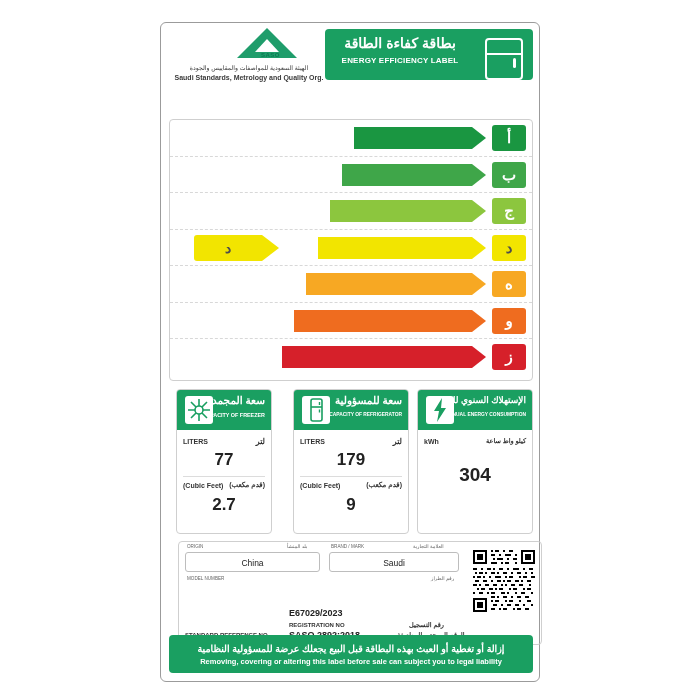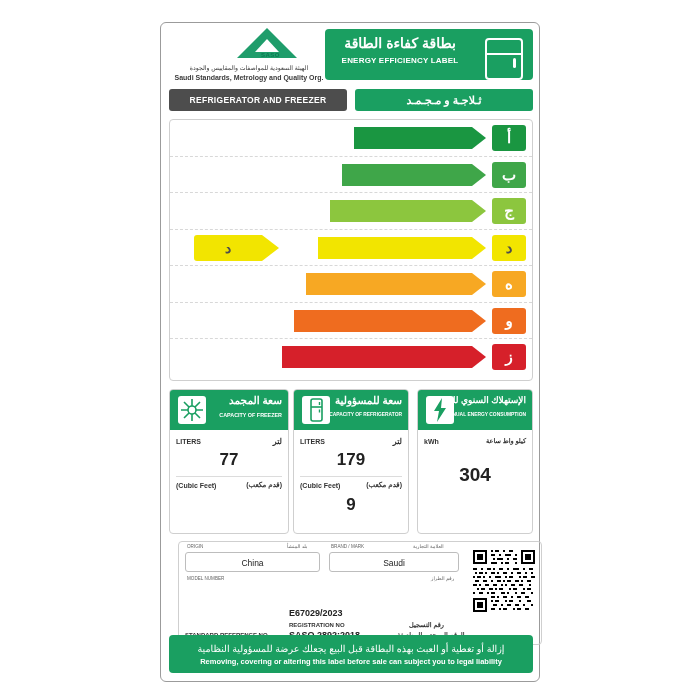--- a/index.html
+++ b/index.html
@@ -57,21 +57,21 @@
   .fld-val{position:absolute;left:0;width:100%;text-align:center;font-size:8.5px;color:#222;}
   .tiny-en{position:absolute;font-size:4.6px;color:#666;}
   .tiny-ar{position:absolute;font-size:5px;color:#666;direction:rtl;}
   .reg-en{position:absolute;font-size:6px;color:#333;font-weight:bold;}
   .reg-ar{position:absolute;font-size:6.5px;color:#333;font-weight:bold;direction:rtl;}
   .reg-val{position:absolute;font-size:9px;color:#222;font-weight:bold;}
   .qr{position:absolute;right:6px;top:8px;width:62px;height:62px;}
 
   
   .footer{position:absolute;left:8px;bottom:8px;width:364px;height:38px;background:#1a9f61;border-radius:4px;color:#fff;display:flex;flex-direction:column;align-items:center;justify-content:center;}
-  .f-ar{font-size:9.5px;font-weight:normal;direction:rtl;}
+  .f-ar{font-size:9.5px;font-weight:bold;direction:rtl;}
   .f-en{font-size:7.5px;font-weight:bold;margin-top:3px;}
 </style>
 </head>
 <body>
 
 <div class="label">
 
   <div class="header">
     <div class="saso-logo">
       <div class="saso-mark">
@@ -83,24 +83,20 @@
       <div class="saso-en">Saudi Standards, Metrology and Quality Org.</div>
     </div>
 
     <div class="green-head">
       <div class="gh-ar">بطاقة كفاءة الطاقة</div>
       <div class="gh-en">ENERGY EFFICIENCY LABEL</div>
       <div class="fridge-icon"></div>
     </div>
   </div>
 
-  <div class="typebar">
-    <div class="type-left">REFRIGERATOR AND FREEZER</div>
-    <div class="type-right">ثـلاجـة و مـجـمـد</div>
-  </div>
 
   <div class="scale" id="scale">
       <div class="row">
         <div class="gradeletter" style="background: rgb(26, 150, 65);">أ</div>
         <div class="arrow" style="background: rgb(26, 150, 65); width: 118px; right: 60px; border-radius: 0px;">
           <div class="tip" style="border-left: 14px solid rgb(26, 150, 65);"></div>
         </div>
       </div>
       <div class="row">
         <div class="gradeletter" style="background: rgb(63, 166, 73);">ب</div>
@@ -136,38 +132,39 @@
       <div class="row">
         <div class="gradeletter" style="background: rgb(214, 32, 42);">ز</div>
         <div class="arrow" style="background: rgb(214, 32, 42); width: 190px; right: 60px; border-radius: 0px;">
           <div class="tip" style="border-left: 14px solid rgb(214, 32, 42);"></div>
         </div>
       </div>
     </div>
 
   <div class="caps">
 
-    <div class="cap" style="left:0;width:120px;">
+    <div class="cap" style="left:7px;width:96px;">
       <div class="cap-head">
         <div class="cap-title-ar">سعة المجمد</div>
         <div class="cap-title-en" style="font-size:5.4px;">CAPACITY OF FREEZER</div>
         <div class="cap-ico">
           <svg width="28" height="28" viewBox="0 0 28 28">
               <circle cx="14" cy="14" r="4" fill="none" stroke="#1a9f61" stroke-width="1.6"></circle>
               <path d="M14 10 L14 3 M14 18 L14 25 M10 14 L3 14 M18 14 L25 14 M11 11 L6 6 M17 17 L22 22 M17 11 L22 6 M11 17 L6 22" stroke="#1a9f61" stroke-width="1.6"></path>
             </svg>
         </div>
       </div>
       <div class="cap-body">
         <div class="cap-l" style="top:8px;">LITERS</div>
         <div class="cap-r" style="top:7px;">لتر</div>
         <div class="cap-val" style="top:20px;">77</div>
         <div class="cap-sep" style="top:46px;"></div>
         <div class="cap-l" style="top:52px;">(Cubic Feet)</div>
         <div class="cap-r" style="top:51px;font-size:7px;">(قدم مكعب)</div>
+        <div class="cap-val" style="top:65px;">2.7</div>
       </div>
     </div>
 
     <div class="cap" style="left:124px;width:116px;">
       <div class="cap-head">
         <div class="cap-title-ar">سعة للمسؤولية</div>
         <div class="cap-title-en" style="font-size:4.9px;">CAPACITY OF REFRIGERATOR</div>
         <div class="cap-ico">
           <svg width="28" height="28" viewBox="0 0 28 28">
               <rect x="9" y="3" width="11" height="22" rx="2" fill="none" stroke="#1a9f61" stroke-width="1.6"></rect>

